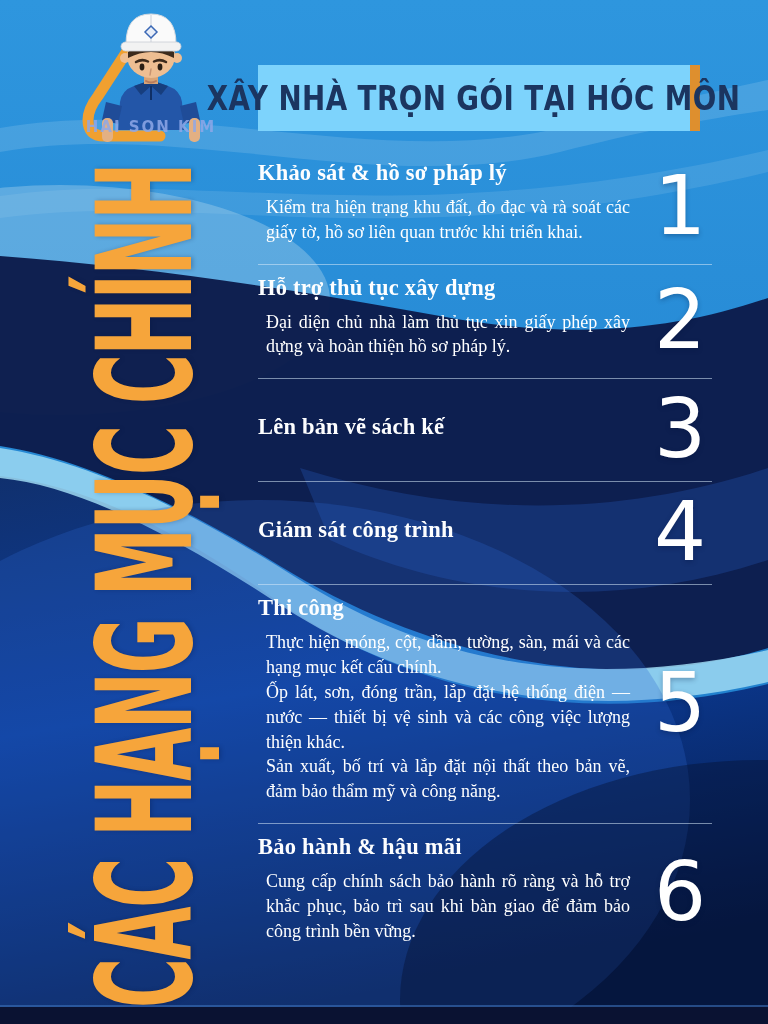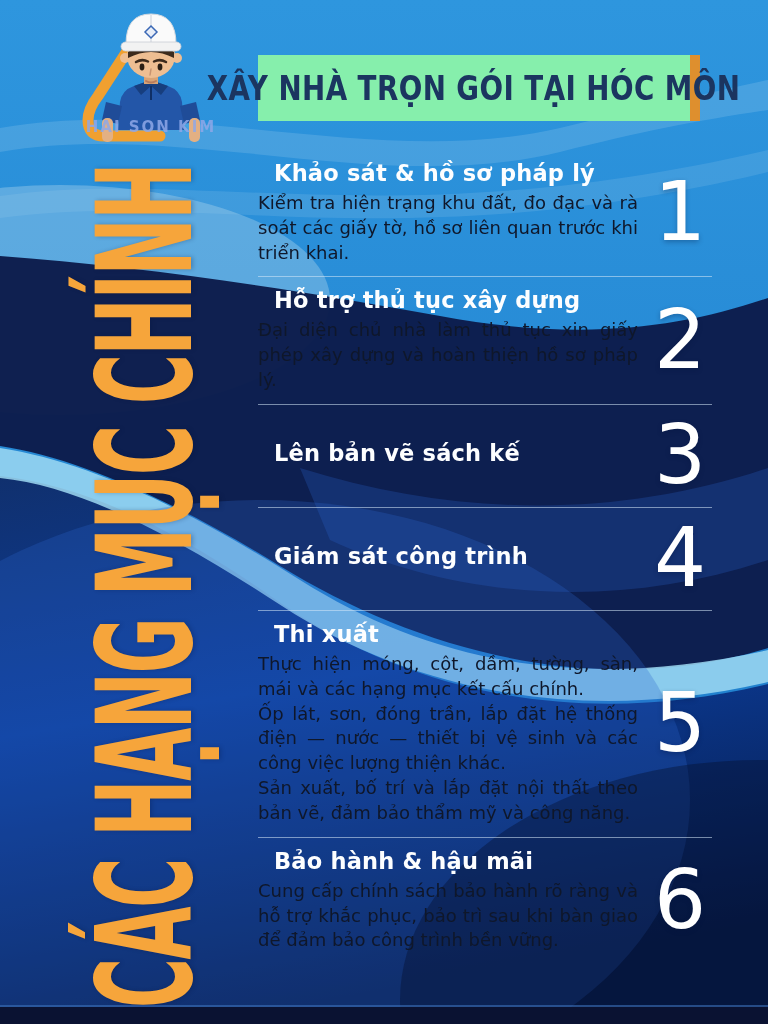--- a/index.html
+++ b/index.html
@@ -6,22 +6,22 @@
   .poster{
     position:relative;width:768px;height:1024px;overflow:hidden;
     background:#1E86D3;
     font-family:"DejaVu Sans","Liberation Sans",sans-serif;
   }
   .bg-svg{position:absolute;inset:0;display:block;}
   
   .mascot{position:absolute;left:58px;top:6px;width:172px;height:150px;}
   
   .banner{
-    position:absolute;left:258px;top:55px;width:432px;height:66px;
-    background:#86efac;border-right:10px solid #DE8F2E;
+    position:absolute;left:258px;top:65px;width:432px;height:66px;
+    background:#7dd3fc;border-right:10px solid #DE8F2E;
     display:flex;align-items:center;justify-content:center;
   }
   .banner .banner-text{
     font-weight:bold;font-size:33px;color:#1B3560;white-space:nowrap;
     transform:scaleX(.84);letter-spacing:.5px;
   }
   
   .side-title-wrap{
     position:absolute;left:74px;top:162px;width:142px;height:848px;
     display:flex;align-items:center;justify-content:center;pointer-events:none;
@@ -33,26 +33,26 @@
   }
   
   .sections{position:absolute;left:258px;top:150px;width:454px;}
   .section{
     display:flex;align-items:center;
     padding:9px 0 11px;border-bottom:1px solid rgba(214,232,248,.55);
   }
   .section:last-child{border-bottom:none;}
   .sec-content{flex:1;padding-right:10px;min-width:0;}
   .sec-title{
-    margin:0 16px 4px;font-size:22.5px;line-height:28px;font-weight:bold;
-    color:#FDFEFF;letter-spacing:.2px;
+    margin:0 0 4px;font-size:22.5px;line-height:28px;font-weight:bold;
+    color:#FDFEFF;letter-spacing:.2px;font-family:Liberation Serif, serif;
   }
   .sec-body{
-    margin:0;font-size:18px;line-height:1.38;color:#0f172a;
-    text-align:justify;white-space:pre-line;
+    margin:8px;font-size:18px;line-height:1.38;color:#ffffff;
+    text-align:justify;white-space:pre-line;font-family:Liberation Serif, serif;
   }
   .sec-num{
     width:64px;flex:0 0 64px;text-align:center;color:#FFFFFF;
     font-size:82px;line-height:1;font-weight:normal;
     text-shadow:0 2px 5px rgba(0,20,60,.3);
   }
 </style>
 </head>
 <body>
 
@@ -160,21 +160,21 @@
 
     <div class="section">
       <div class="sec-content">
         <h3 class="sec-title">Giám sát công trình</h3>
       </div>
       <div class="sec-num">4</div>
     </div>
 
     <div class="section">
       <div class="sec-content">
-        <h3 class="sec-title">Thi xuất</h3>
+        <h3 class="sec-title">Thi công</h3>
         <p class="sec-body">Thực hiện móng, cột, dầm, tường, sàn, mái và các hạng mục kết cấu chính.
 Ốp lát, sơn, đóng trần, lắp đặt hệ thống điện — nước — thiết bị vệ sinh và các công việc lượng thiện khác.
 Sản xuất, bố trí và lắp đặt nội thất theo bản vẽ, đảm bảo thẩm mỹ và công năng.</p>
       </div>
       <div class="sec-num">5</div>
     </div>
 
     <div class="section">
       <div class="sec-content">
         <h3 class="sec-title">Bảo hành &amp; hậu mãi</h3>

